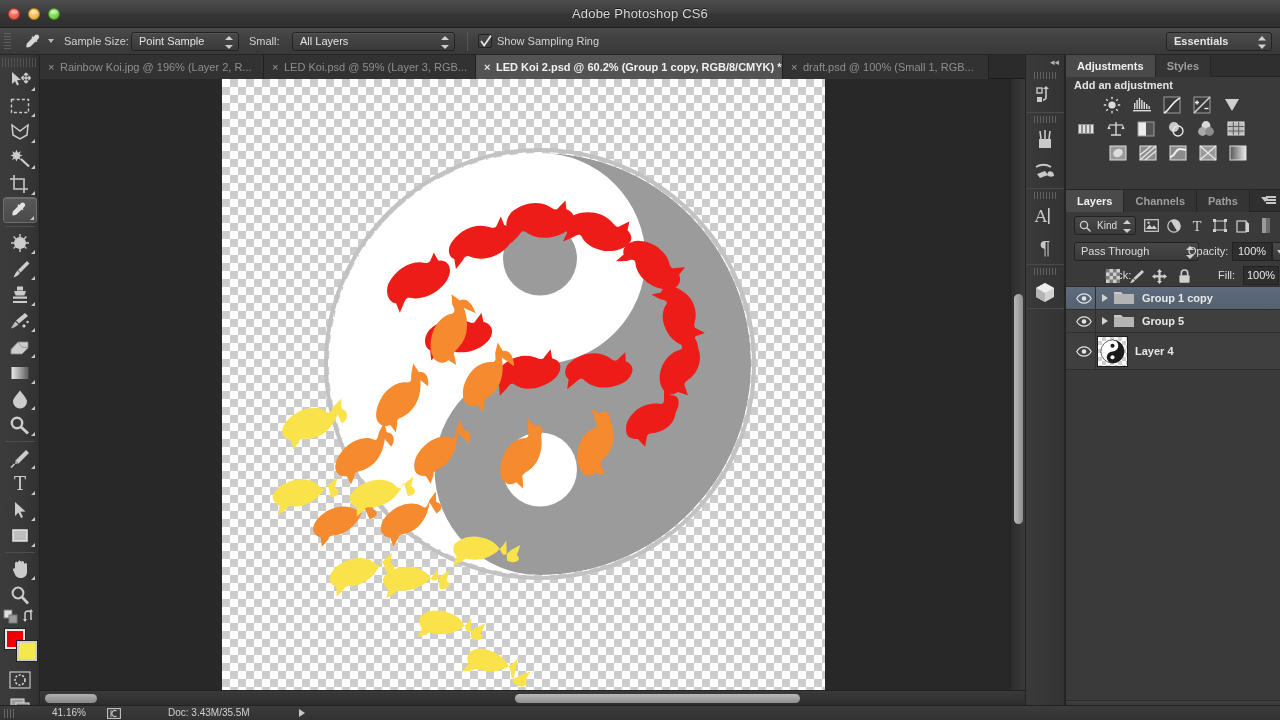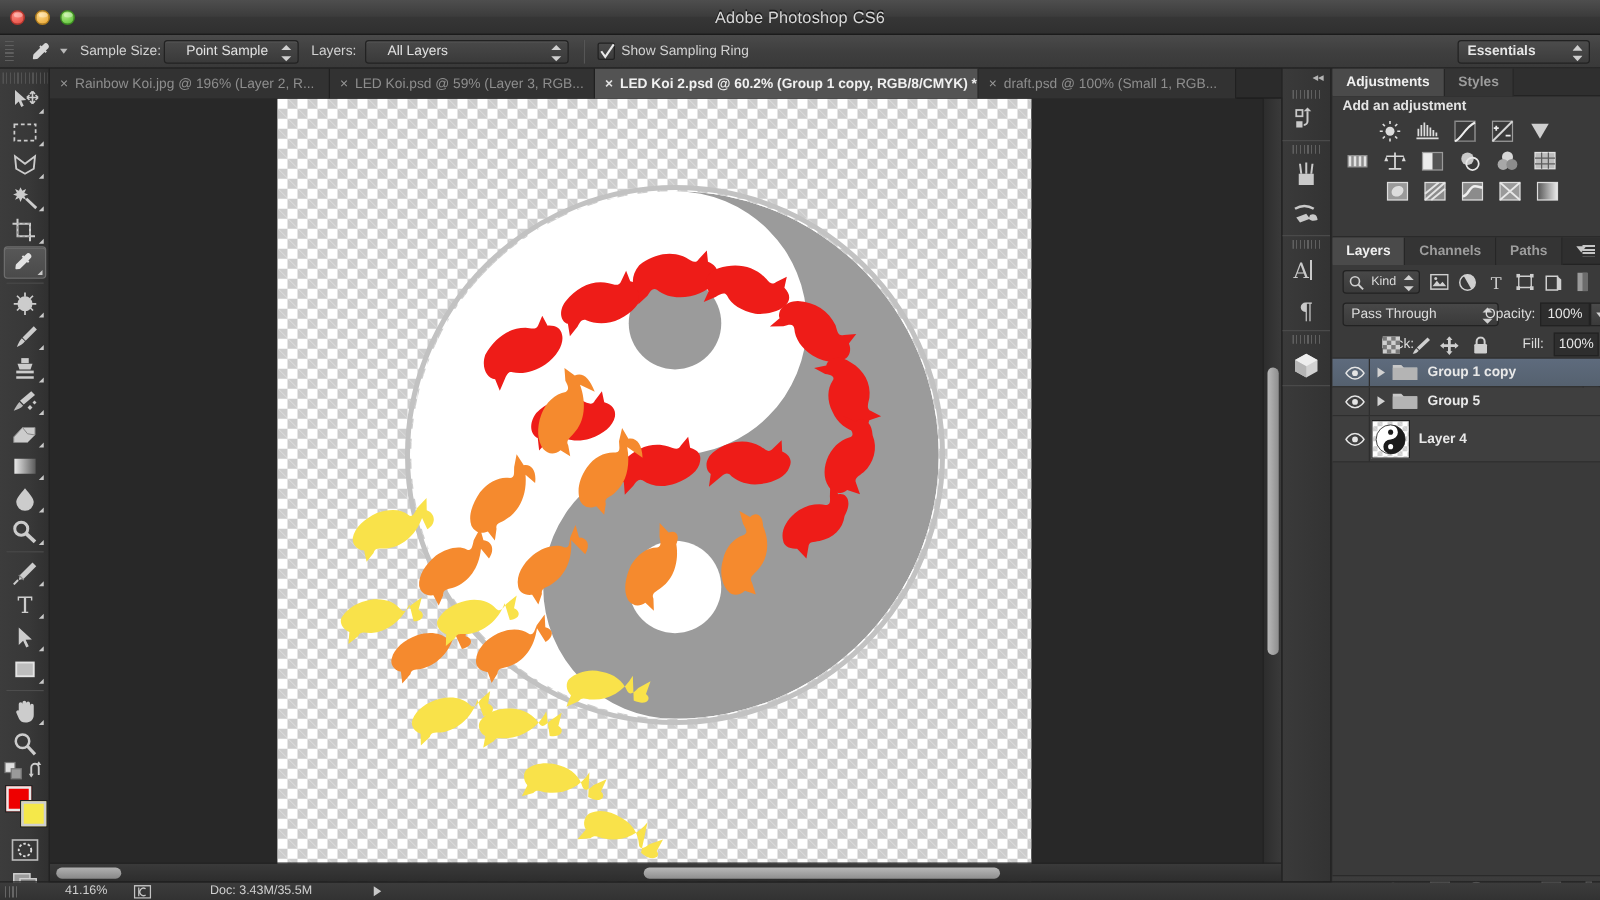--- a/index.html
+++ b/index.html
@@ -47,21 +47,21 @@
   .ob-caret {
     position: absolute; left: 48px; top: 11px;
     width: 0; height: 0; border-left: 3.5px solid transparent; border-right: 3.5px solid transparent;
     border-top: 4px solid #b9b9b9;
   }
   .ob-label { position: absolute; color: #d2d2d2; font-size: 11px; line-height: 27px; }
   .ob-select {
     position: absolute; top: 4px; height: 19px;
     background: linear-gradient(to bottom,#494949,#3a3a3a);
     border: 1px solid #222; border-radius: 3px;
-    color: #e2e2e2; font-size: 11px; line-height: 17px; padding-left: 17px;
+    color: #e2e2e2; font-size: 11px; line-height: 17px; padding-left: 7px;
     box-shadow: inset 0 1px 0 rgba(255,255,255,.07);
   }
   .ob-select .arrows {
     position: absolute; right: 5px; top: 3px; width: 8px; height: 13px;
   }
   .ob-select .arrows::before, .ob-select .arrows::after {
     content: ""; position: absolute; left: 0; width: 0; height: 0;
     border-left: 4px solid transparent; border-right: 4px solid transparent;
   }
   .ob-select .arrows::before { top: 0; border-bottom: 4px solid #cfcfcf; }
@@ -328,21 +328,21 @@
       </svg>
     </div>
     <div class="ob-caret"></div>
 
     <div class="ob-label" style="left:64px;">Sample Size:</div>
     <div class="ob-select" style="left:131px; width:108px;">
       <span>Point Sample</span>
       <span class="arrows"></span>
     </div>
 
-    <div class="ob-label" style="left:249px;">Layers:</div>
+    <div class="ob-label" style="left:249px;">Small:</div>
     <div class="ob-select" style="left:292px; width:163px;">
       <span>All Layers</span>
       <span class="arrows"></span>
     </div>
 
     <div class="ob-sep" style="left:467px;"></div>
 
     <div class="ob-check" style="left:478px;">
       <svg width="14" height="15" viewBox="0 0 14 15">
           <path d="M2 7 L5.2 11.5 L12 1.5" stroke="#e8e8e8" stroke-width="1.7" fill="none"></path>

